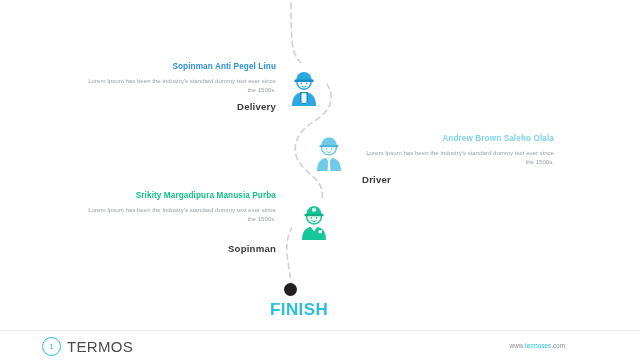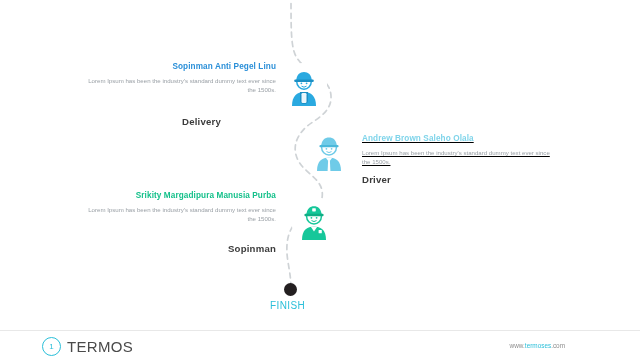--- a/index.html
+++ b/index.html
@@ -39,21 +39,21 @@
     background: #ffffff;
     box-shadow: 0 0 0 0 transparent;
   }
   .avatar svg { display: block; }
 
   .block {
     position: absolute;
     width: 192px;
   }
   .block.right-align { text-align: right; }
-  .block.left-align  { text-align: left; text-decoration: underline;  }
+  .block.left-align  { text-align: right;  }
 
   .block .title {
     font-size: 8.2px;
     font-weight: bold;
     letter-spacing: .1px;
     margin: 0 0 5px 0;
     line-height: 1.1;
   }
   .block .desc {
     font-size: 6.1px;
@@ -72,22 +72,22 @@
   
   .finish-dot {
     position: absolute;
     width: 13px;
     height: 13px;
     border-radius: 50%;
     background: #231f20;
   }
   .finish-label {
     position: absolute;
-    font-size: 10px;
-    font-weight: normal;
+    font-size: 17px;
+    font-weight: bold;
     color: #2bbfd9;
     letter-spacing: .4px;
   }
 
   
   .footer-rule {
     position: absolute;
     left: 0;
     top: 330px;
     width: 640px;
@@ -164,21 +164,21 @@
         <circle cx="25.6" cy="20.3" r=".9" fill="#2aa9e0"></circle>
         <path d="M20.8 23.4 q2.2 1.8 4.4 0" stroke="#2aa9e0" stroke-width="1" fill="none" stroke-linecap="round"></path>
       </svg>
     </div>
 
     <div class="block right-align" style="left:84px; top:62px;">
       <p class="title" style="color:#2a8fd8;">Sopinman Anti Pegel Linu</p>
       <p class="desc">Lorem Ipsum has been the industry's standard dummy text ever since the 1500s.</p>
     </div>
 
-    <div class="role" style="left:182px; top:116px; width:94px; ">Delivery</div>
+    <div class="role" style="left:182px; top:101px; width:94px; text-align:right;">Delivery</div>
   </div>
 
   <div class="node">
 
     <div class="avatar" style="left:306px; top:128px;">
       <svg width="46" height="46" viewBox="0 0 46 46">
         <circle cx="23" cy="23" r="23" fill="#ffffff"></circle>
 
         <path d="M11 43 C11 33 16 29.5 23 29.5 C30 29.5 35 33 35 43 Z" fill="#6fcbe8"></path>
         <path d="M19.6 29.5 L23 34 L26.4 29.5 Z" fill="#ffffff"></path>

